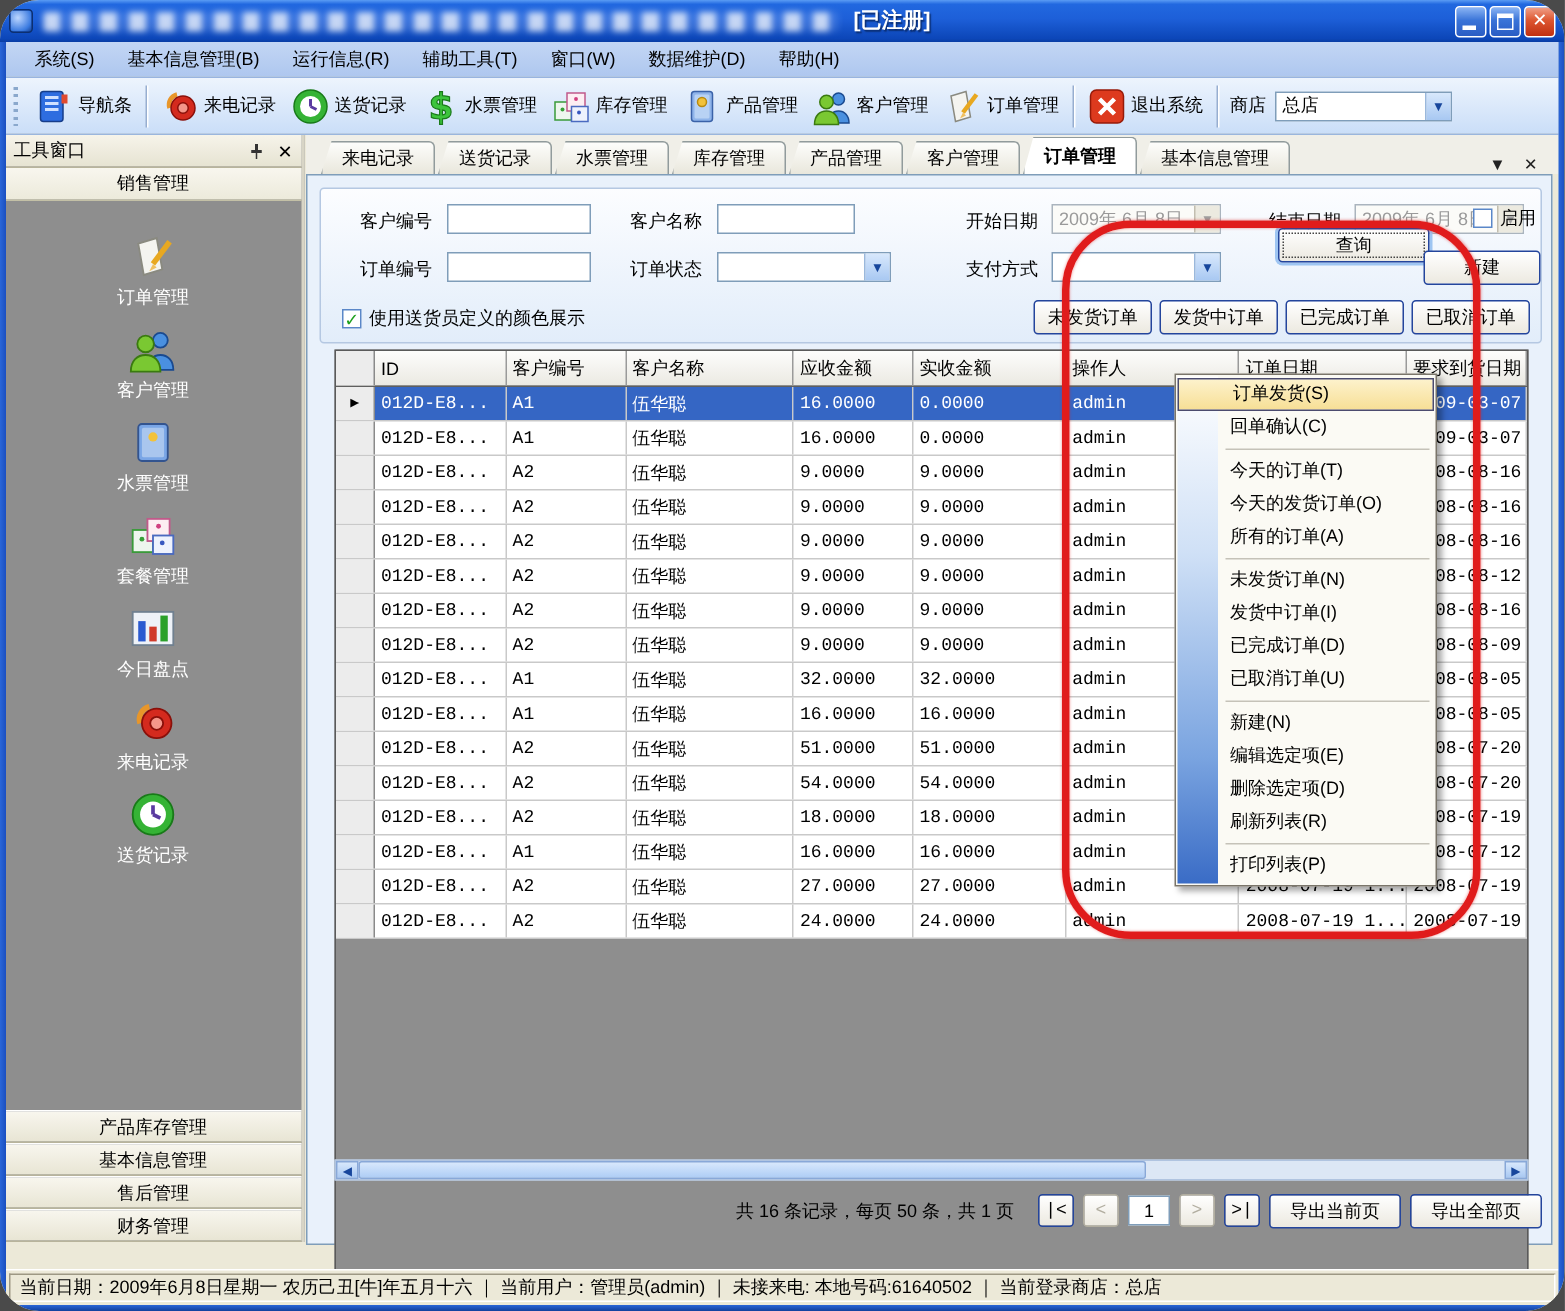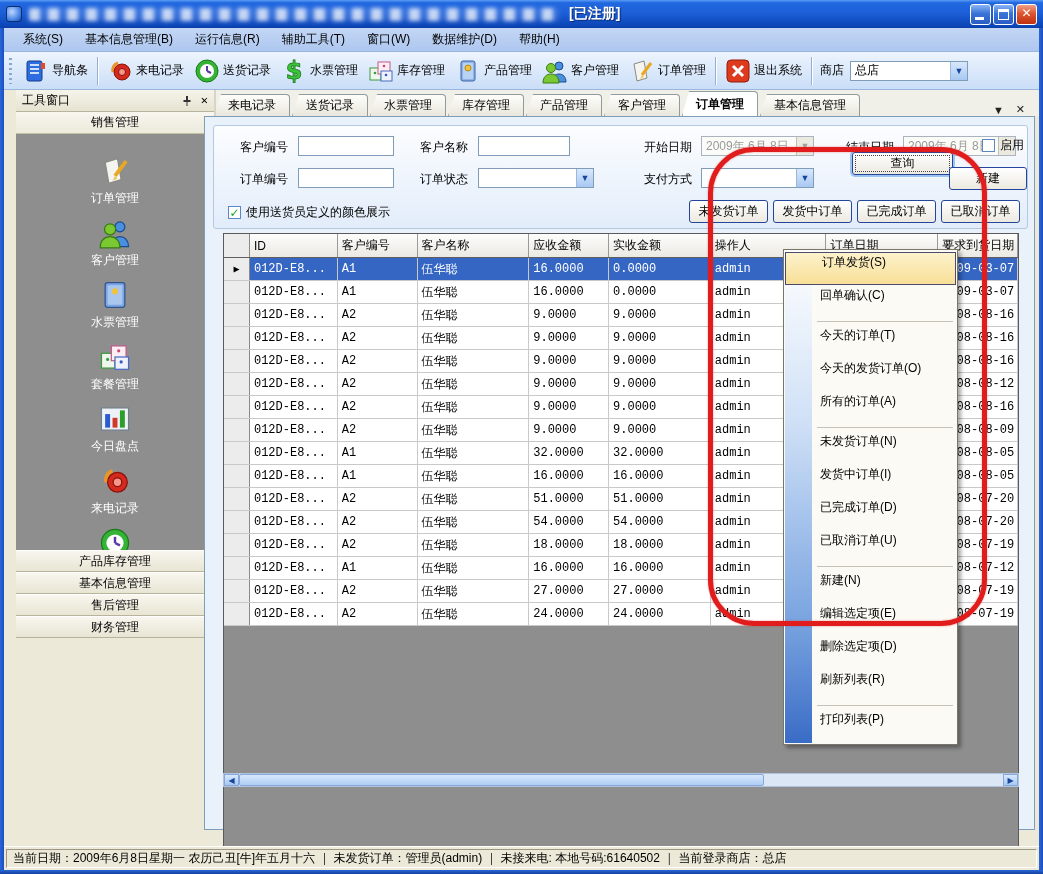--- a/index.html
+++ b/index.html
@@ -1,18 +1,18 @@
 <!DOCTYPE html>
 <html><head>
 <meta charset="utf-8">
 <style>
   * { box-sizing: border-box; margin: 0; padding: 0; }
   html,body { background:#4a4a4a; }
   body { font-family:"Liberation Sans","DejaVu Sans",sans-serif; font-size:12px; color:#000; }
-  .window { position:relative; width:1043px; height:874px; background:#ece9d8; overflow:hidden; margin:0; }
+  .window { position:relative; width:1043px; height:874px; background:#ece9d8; overflow:hidden; margin:0;border-radius:26px; }
 
   
   .frame { position:absolute; background:linear-gradient(90deg,#2a66d8,#1a4fc0); z-index:5; }
   .frame-left { left:0; top:28px; width:4px; bottom:0; }
   .frame-right { right:0; top:28px; width:4px; bottom:0; }
   .frame-bottom { left:0; right:0; bottom:0; height:4px; background:linear-gradient(180deg,#2a66d8,#12409c); }
 
   
   .titlebar { position:absolute; left:0; top:0; width:1043px; height:28px;
     background:linear-gradient(180deg,#5a9cf4 0%,#2168e0 10%,#1d5fd8 45%,#0c46b8 92%,#0a3da4 100%);
@@ -49,21 +49,21 @@
   
   .tabstrip { position:absolute; left:204px; top:90px; width:835px; height:26px; background:#f0efe8; display:flex; align-items:flex-end; padding-left:10px; }
   .tab { height:22px; padding:0 13px; display:flex; align-items:center; margin-right:2px;
     border:1px solid #919b9c; border-bottom:none; border-radius:4px 4px 0 0;
     background:linear-gradient(180deg,#fdfdfb,#e9e7dc); clip-path:polygon(7px 0,100% 0,100% 100%,0 100%); }
   .tab.active { height:25px; background:#fff; font-weight:bold; }
   .tab-tools { margin-left:auto; display:flex; align-items:center; gap:12px; padding-right:14px; color:#222; }
   .tab-tools span { font-size:11px; cursor:default; }
 
   
-  .sidebar { position:absolute; left:16px; top:90px; width:200px; height:548px; background:#8e8e8e; border-right:2px solid #d8d5c6;font-family:Liberation Mono, monospace; }
+  .sidebar { position:absolute; left:3px; top:90px; width:200px; height:738px; background:#8e8e8e; border-right:2px solid #d8d5c6; }
   .sb-title { height:22px; background:linear-gradient(180deg,#f6f4ea,#e6e3d2); border-bottom:1px solid #b8b49c; display:flex; align-items:center; padding:0 6px; color:#000; }
   .sb-title .t { flex:1; }
   .sb-title svg { width:12px; height:12px; margin-left:7px; }
   .sb-title .x { margin-left:8px; font-weight:bold; font-size:12px; }
   .sb-group { height:22px; background:linear-gradient(180deg,#f8f6ee,#eceadb); border-bottom:1px solid #c3c0a6; display:flex; align-items:center; justify-content:center; color:#000; }
   .sb-items { display:flex; flex-direction:column; align-items:center; padding-top:16px; }
   .sb-item { width:100%; height:62px; display:flex; flex-direction:column; align-items:center; justify-content:center; color:#fff; cursor:default; }
   .sb-item svg { width:32px; height:32px; margin-bottom:3px; }
   .sb-bottom { position:absolute; left:0; right:0; bottom:0; }
   .sb-bargroup { height:22px; background:linear-gradient(180deg,#f8f6ee,#e8e5d4); border-top:1px solid #fff; border-bottom:1px solid #b8b49c; display:flex; align-items:center; justify-content:center; color:#000; }
@@ -108,21 +108,21 @@
   .pg-btn { width:24px; height:22px; border:1px solid #24459c; border-radius:3px; background:linear-gradient(180deg,#fff,#ece9e0); display:flex; align-items:center; justify-content:center; font-family:"Liberation Mono","DejaVu Sans Mono",monospace; }
   .pg-btn.dis { border-color:#b2aea0; color:#b2aea0; }
   .pg-input { width:28px; height:20px; border:1px solid #7f9db9; text-align:center; font-size:12px; font-family:"Liberation Sans","DejaVu Sans",sans-serif; }
   .pg-exp { width:88px; height:23px; }
 
   
   .ctxmenu { position:absolute; left:783px; top:249px; width:175px; z-index:30; background:#fbfaf4;
     border:1px solid #7a756a; box-shadow:3px 3px 4px rgba(0,0,0,.35); padding:2px 0; }
   .ctxmenu::before { content:""; position:absolute; left:1px; top:1px; bottom:1px; width:27px;
     background:linear-gradient(180deg,#ffffff 0%,#cfe0f6 35%,#7aa4e0 75%,#3a6cc6 100%); }
-  .ctx-item { position:relative; height:33px; line-height:21px; padding-left:36px; white-space:nowrap; cursor:default; }
+  .ctx-item { position:relative; height:22px; line-height:21px; padding-left:36px; white-space:nowrap; cursor:default; }
   .ctx-item.hl { background:linear-gradient(180deg,#fdf2cc,#f7df96); border:1px solid #4b4b6e; margin:0 1px; line-height:19px; }
   .ctx-sep { height:1px; background:#c5c2b8; margin:3px 4px 3px 33px; }
 
   
   .annotation { position:absolute; left:708px; top:147px; width:279px; height:479px; border:5px solid #e01c1c;
     border-radius:46px; z-index:40; pointer-events:none; box-shadow:0 0 2px rgba(224,28,28,.5), inset 0 0 2px rgba(224,28,28,.5); }
 
   
   .statusbar { position:absolute; left:4px; bottom:4px; width:1035px; height:24px; background:#ece9d8; border-top:1px solid #fff; }
   .sb-panel { position:absolute; left:2px; top:2px; right:2px; bottom:2px; border:1px solid; border-color:#9d9884 #fff #fff #9d9884; display:flex; align-items:center; padding-left:6px; white-space:nowrap; overflow:hidden; }
@@ -623,20 +623,30 @@
           </div>
         </div>
     </div>
 
     <div class="hscroll">
       <div class="sc-btn">◀</div>
       <div class="sc-thumb"></div>
       <div class="sc-btn" style="margin-left:auto;">▶</div>
     </div>
 
+    <div class="pager">
+      <span class="pg-sum">共 16 条记录，每页 50 条，共 1 页</span>
+      <div class="pg-btn">|&lt;</div>
+      <div class="pg-btn dis">&lt;</div>
+      <input class="pg-input" value="1" style="">
+      <div class="pg-btn dis">&gt;</div>
+      <div class="pg-btn">&gt;|</div>
+      <div class="xbtn pg-exp">导出当前页</div>
+      <div class="xbtn pg-exp">导出全部页</div>
+    </div>
   </div>
 
   <div class="ctxmenu">
     <div id="ctx-items">
         <div class="ctx-item hl">订单发货(S)</div>
         <div class="ctx-item">回单确认(C)</div>
         <div class="ctx-sep"></div>
         <div class="ctx-item">今天的订单(T)</div>
         <div class="ctx-item">今天的发货订单(O)</div>
         <div class="ctx-item">所有的订单(A)</div>
@@ -651,19 +661,19 @@
         <div class="ctx-item">删除选定项(D)</div>
         <div class="ctx-item">刷新列表(R)</div>
         <div class="ctx-sep"></div>
         <div class="ctx-item">打印列表(P)</div>
       </div>
   </div>
 
   <div class="annotation"></div>
 
   <div class="statusbar">
-    <div class="sb-panel">当前日期：2009年6月8日星期一 农历己丑[牛]年五月十六 ｜ 未发货订单：管理员(admin) ｜ 未接来电: 本地号码:61640502 ｜ 当前登录商店：总店</div>
+    <div class="sb-panel">当前日期：2009年6月8日星期一 农历己丑[牛]年五月十六 ｜ 当前用户：管理员(admin) ｜ 未接来电: 本地号码:61640502 ｜ 当前登录商店：总店</div>
   </div>
 
   <div class="frame frame-left"></div>
   <div class="frame frame-right"></div>
   <div class="frame frame-bottom"></div>
 </div>
 
 </body></html>

